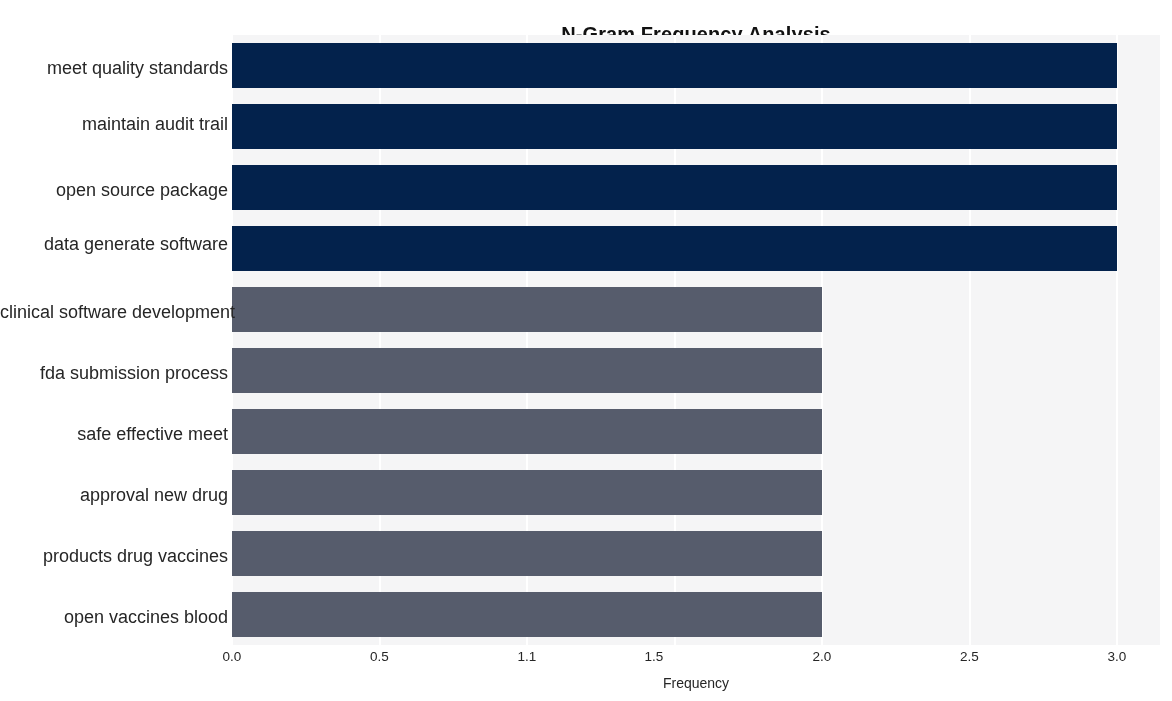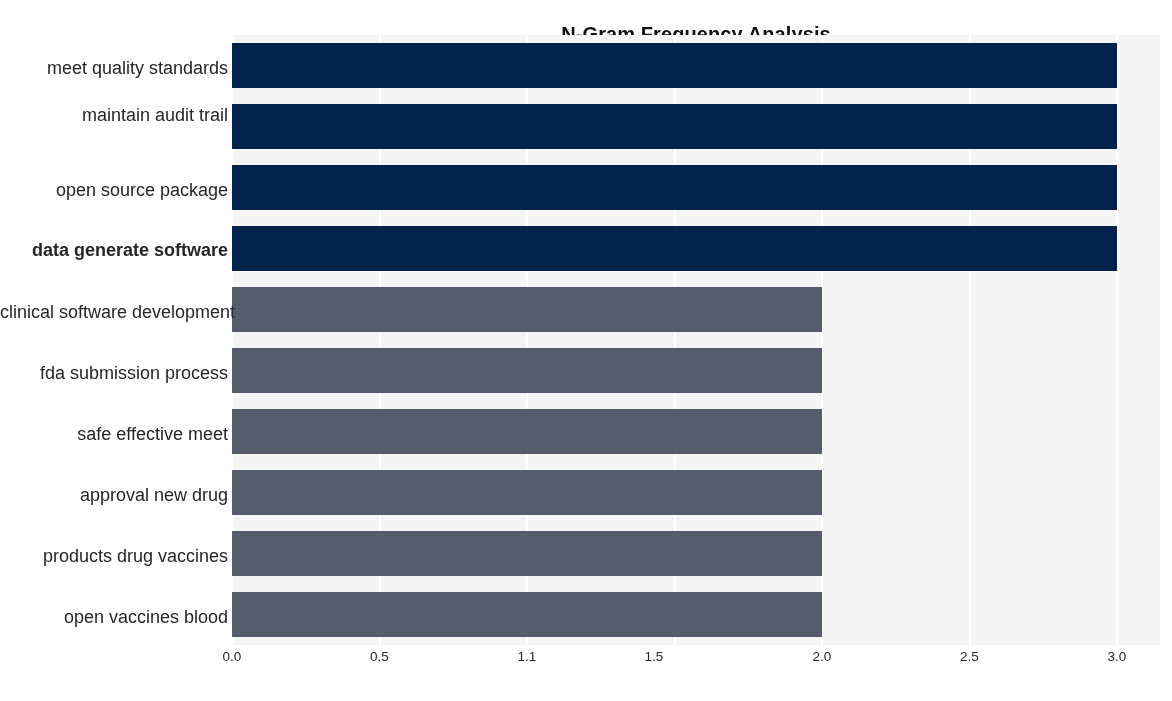--- a/index.html
+++ b/index.html
@@ -142,35 +142,36 @@
         <div class="bar" title="fda submission process: 2" style="top: 313px; width: 590px; background: rgb(86, 92, 108);"></div>
         <div class="bar" title="safe effective meet: 2" style="top: 374px; width: 590px; background: rgb(86, 92, 108);"></div>
         <div class="bar" title="approval new drug: 2" style="top: 435px; width: 590px; background: rgb(86, 92, 108);"></div>
         <div class="bar" title="products like vaccines: 2" style="top: 496px; width: 590px; background: rgb(86, 92, 108);"></div>
         <div class="bar" title="like vaccines blood: 2" style="top: 557px; width: 590px; background: rgb(86, 92, 108);"></div>
       </div>
   </div>
 
   <div id="y-axis-labels">
       <div class="ytick-label" style="top: 23.5px;">meet quality standards</div>
-      <div class="ytick-label" style="top: 71px;">maintain audit trail</div>
+      <div class="ytick-label" style="top: 80px;">maintain audit trail</div>
       <div class="ytick-label" style="top: 145.5px;">open source package</div>
-      <div class="ytick-label" style="top: 206px; font-weight: bold;">data generate software</div>
+      <div class="ytick-label" style="top: 200px;">data generate software</div>
       <div class="ytick-label" style="top: 267.5px;">clinical software development</div>
       <div class="ytick-label" style="top: 328.5px;">fda submission process</div>
       <div class="ytick-label" style="top: 389.5px;">safe effective meet</div>
       <div class="ytick-label" style="top: 450.5px;">approval new drug</div>
       <div class="ytick-label" style="top: 511.5px;">products drug vaccines</div>
       <div class="ytick-label" style="top: 572.5px;">open vaccines blood</div>
     </div>
 
   <div id="x-axis-ticks">
       <div class="xtick-label" style="left: 232px;">0.0</div>
       <div class="xtick-label" style="left: 379.5px;">0.5</div>
       <div class="xtick-label" style="left: 527px;">1.1</div>
       <div class="xtick-label" style="left: 654px;">1.5</div>
       <div class="xtick-label" style="left: 822px;">2.0</div>
       <div class="xtick-label" style="left: 969.5px;">2.5</div>
       <div class="xtick-label" style="left: 1117px;">3.0</div>
     </div>
 
+  <div id="x-axis-title">Frequency</div>
 
 </div>
 
 </body></html>

